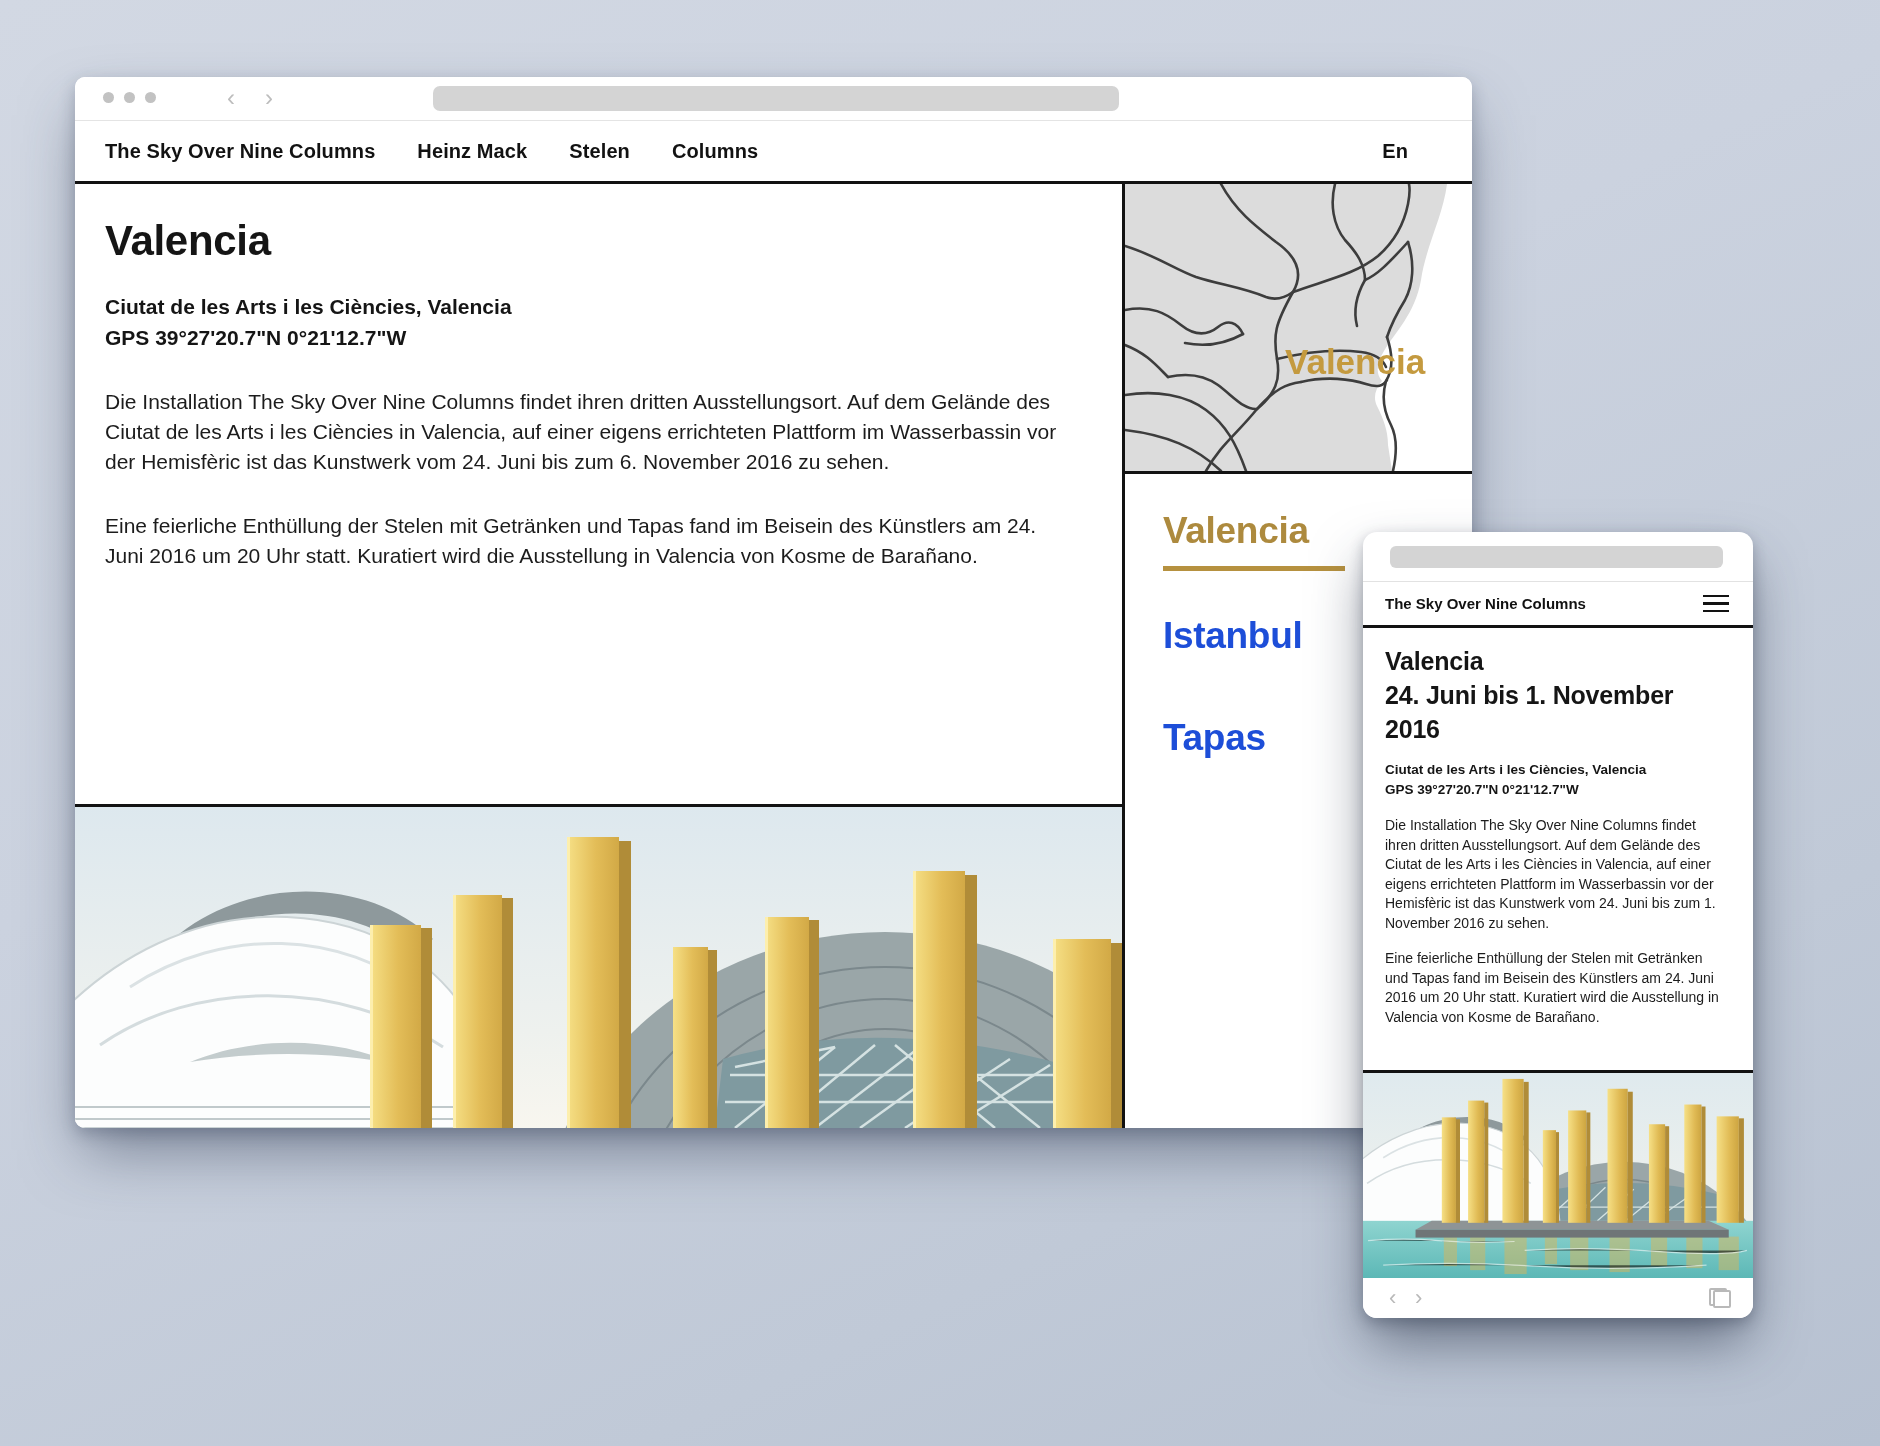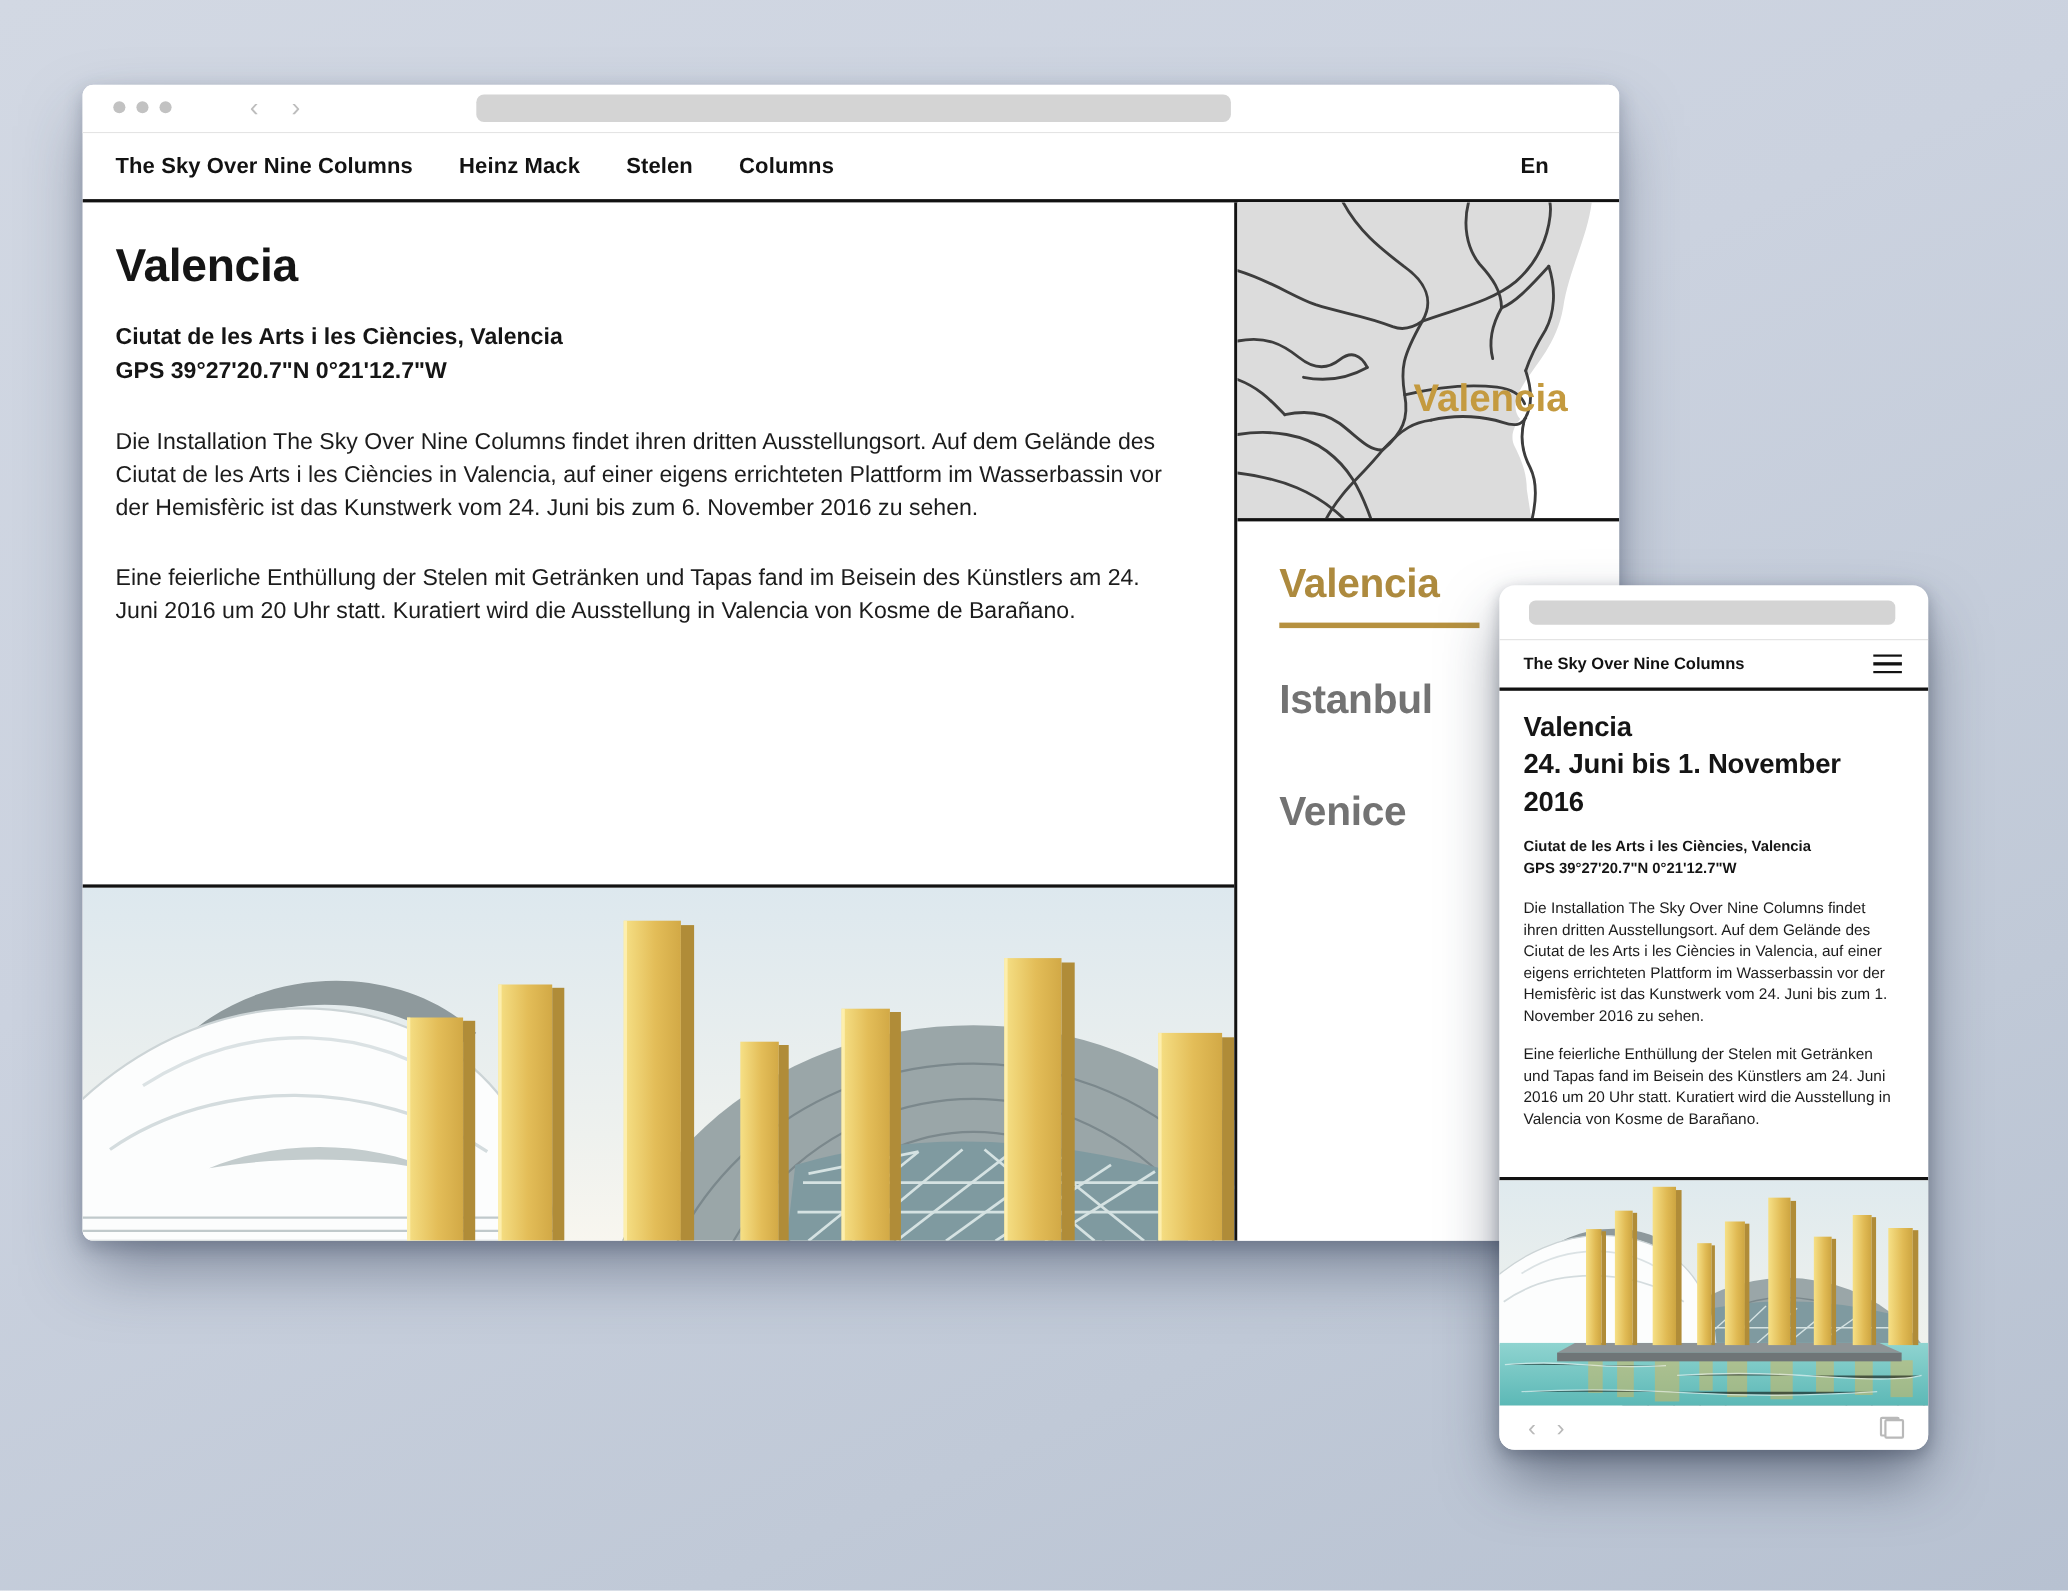--- a/index.html
+++ b/index.html
@@ -35,21 +35,21 @@
   .article{height:621px;padding:28px 60px 0 30px;box-sizing:border-box;}
   .article h1{margin:0;font-size:42px;line-height:57px;font-weight:700;letter-spacing:-.3px;color:#151515;}
   .meta{margin-top:22px;font-size:21px;line-height:31px;font-weight:700;color:#151515;}
   .article p{margin:34px 0 0;font-size:21px;line-height:30px;font-weight:500;color:#1c1c1c;max-width:960px;}
   .photoD{height:324px;border-top:3px solid #121212;box-sizing:border-box;flex:0 0 auto;}
   .photoD svg,.photoM svg,.mapbox svg{display:block;width:100%;height:100%;}
   
   .colR{flex:1;display:flex;flex-direction:column;background:#fff;}
   .mapbox{height:290px;border-bottom:3px solid #121212;box-sizing:border-box;}
   .citylist{padding:36px 0 0 38px;}
-  .city{display:block;font-size:37px;font-weight:700;letter-spacing:-.3px;color:#737373;text-decoration:none;margin-bottom:60px;}
+  .city{display:block;font-size:37px;font-weight:700;letter-spacing:-.3px;color:#1d4ed8;text-decoration:none;margin-bottom:60px;}
   .city.active{color:#ad8a3e;margin-bottom:44px;}
   .city.active .goldline{display:block;width:182px;height:5px;background:#b6913f;margin-top:14px;}
   
   .mobile-window{
     left:1363px;top:532px;width:390px;height:786px;border-radius:14px;
     box-shadow:0 28px 55px -6px rgba(40,50,70,.58),0 5px 14px rgba(40,50,70,.30);
     display:flex;flex-direction:column;z-index:5;
   }
   .mchrome{height:49px;position:relative;border-bottom:1px solid #e2e2e2;flex:0 0 auto;}
   .murl{position:absolute;left:27px;top:14px;width:333px;height:22px;border-radius:6px;background:#d4d4d4;}
@@ -219,21 +219,21 @@
           </g>
           <text x="160" y="190" fill="#c49a3f" font-size="35" font-weight="600" font-family="Liberation Sans, sans-serif">Valencia</text>
         </svg>
       </div>
       <div class="citylist">
         <a href="#" class="city active">
           <span>Valencia</span>
           <span class="goldline"></span>
         </a>
         <a href="#" class="city">Istanbul</a>
-        <a href="#" class="city">Venice</a>
+        <a href="#" class="city">Tapas</a>
       </div>
     </div>
   </div>
 </div>
 
 <div class="window mobile-window">
   <div class="mchrome">
     <div class="murl"></div>
   </div>
   <div class="mheader">

